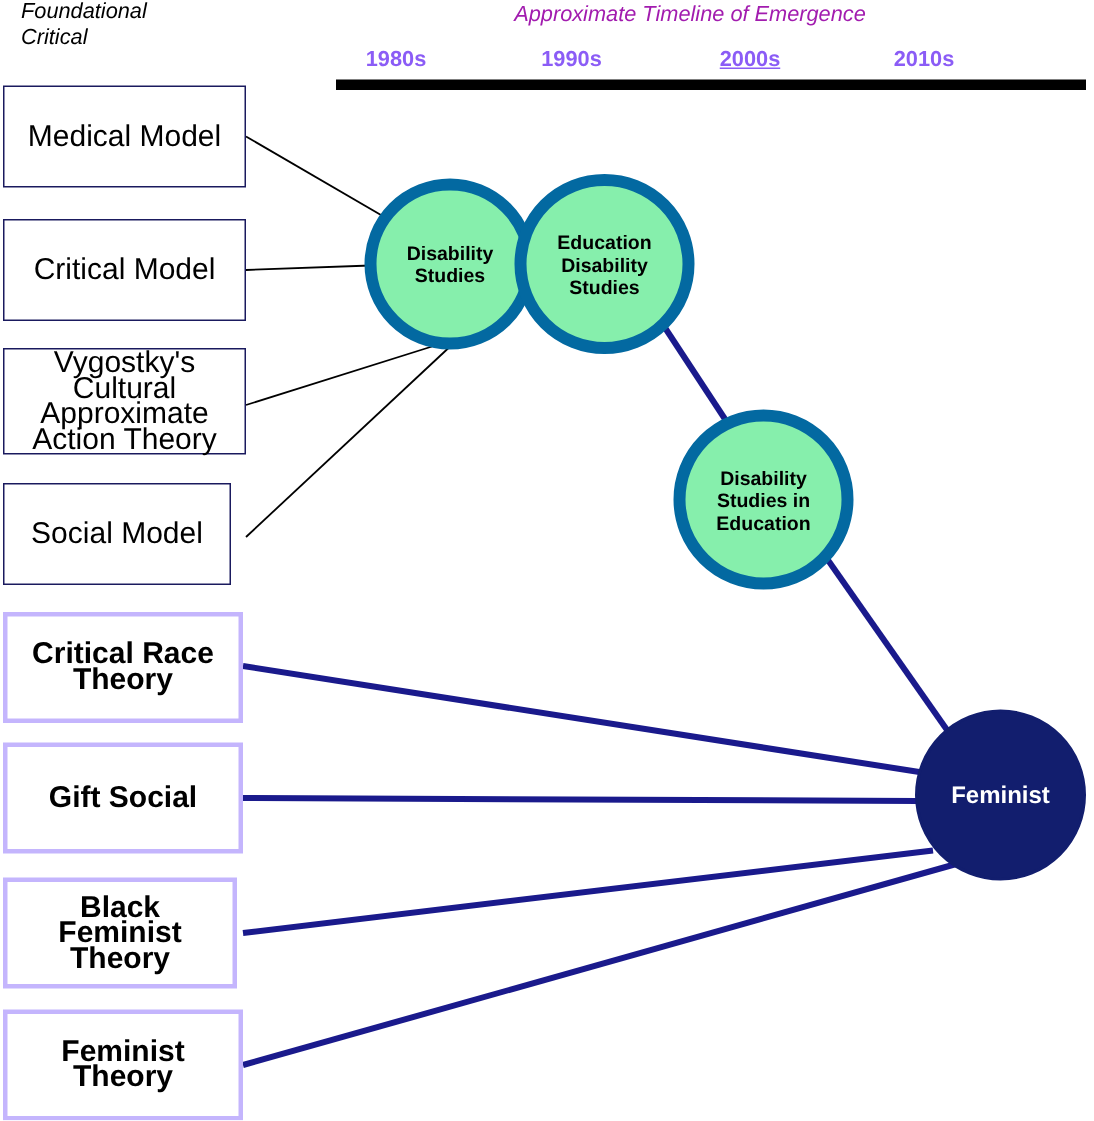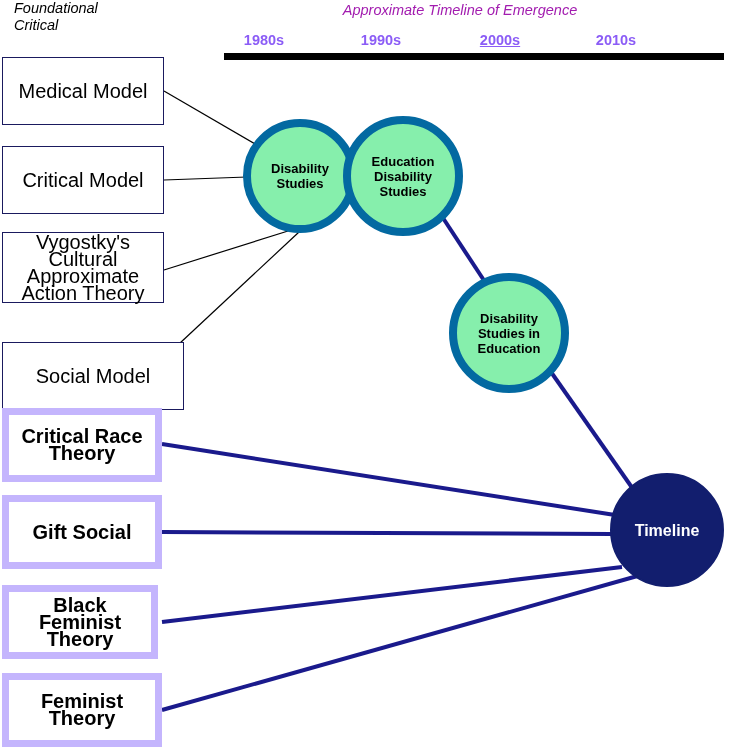--- a/index.html
+++ b/index.html
@@ -71,21 +71,21 @@
     justify-content: center;
     text-align: center;
     font-size: 20px;
     color: #000000;
     line-height: 17px;
   }
   .fbox.thin {
     border: 1.5px solid #1a1a5e;
   }
   .fbox.thick {
-    border: 7px solid #c4b5fd;
+    border: 3px solid #c4b5fd;
     font-weight: bold;
   }
   .circle {
     position: absolute;
     box-sizing: border-box;
     border-radius: 50%;
     display: flex;
     align-items: center;
     justify-content: center;
     text-align: center;
@@ -147,21 +147,21 @@
   <div class="fbox thin" style="left:2px; top:146px; width:162px; height:68px;">
     <span>Critical Model</span>
   </div>
 
   <div class="fbox thin" style="left:2px; top:232px; width:162px; height:71px;">
     <span style="white-space:pre-line;">Vygostky's
 Cultural Approximate
 Action Theory</span>
   </div>
 
-  <div class="fbox thin" style="left:2px; top:322px; width:182px; height:68px;margin-top:20px;">
+  <div class="fbox thin" style="left:2px; top:322px; width:152px; height:68px;">
     <span>Social Model</span>
   </div>
 
   <div class="fbox thick" style="left:2px; top:408px; width:160px; height:74px;">
     <span style="white-space:pre-line;">Critical Race
 Theory</span>
   </div>
 
   <div class="fbox thick" style="left:2px; top:495px; width:160px; height:74px;">
     <span>Gift Social</span>
@@ -187,16 +187,16 @@
 Studies</span>
   </div>
 
   <div class="circle light" style="left:449px; top:273px; width:120px; height:120px;">
     <span style="white-space:pre-line;">Disability
 Studies in
 Education</span>
   </div>
 
   <div class="circle dark" style="left:610px; top:473px; width:114px; height:114px;">
-    <span>Timeline</span>
+    <span>Feminist</span>
   </div>
 
 </div>
 
 </body></html>

